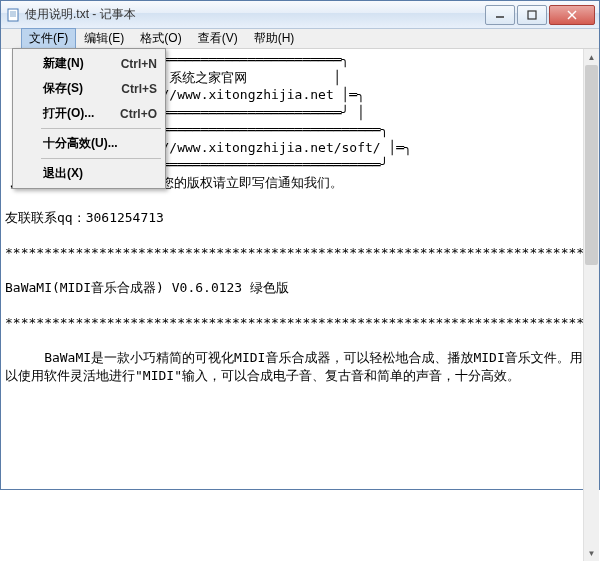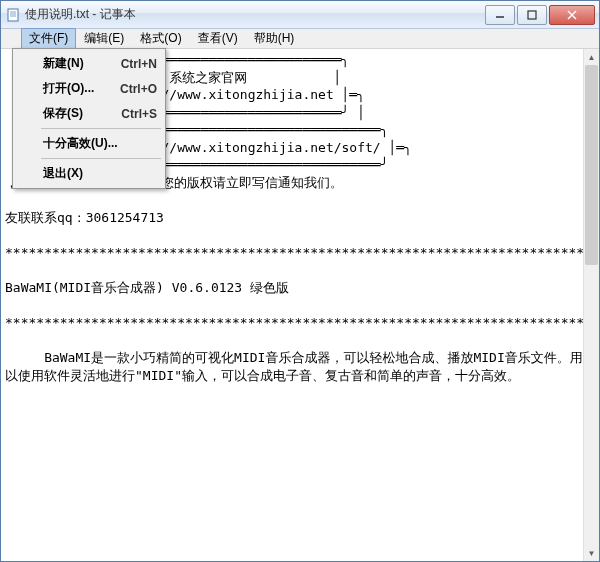--- a/index.html
+++ b/index.html
@@ -1,18 +1,18 @@
 <!DOCTYPE html>
 <html><head>
   <meta charset="utf-8">
   <style>
     * { margin: 0; padding: 0; box-sizing: border-box; }
     body { font-family: "Microsoft YaHei", SimSun, sans-serif; font-size: 12px; background: #fff; width: 600px; height: 562px; overflow: hidden; position: relative; }
     
-    .window { width: 600px; height: 562px; border: 1px solid #5a7ca8; display: flex; flex-direction: column; }
+    .window { width: 600px; height: 490px; border: 1px solid #5a7ca8; display: flex; flex-direction: column; }
     
     .titlebar { height: 28px; background: linear-gradient(to bottom, #f8fafd 0%, #e6eef8 45%, #d4e2f2 46%, #e8f0fa 100%); display: flex; align-items: center; padding: 0 4px; border-bottom: 1px solid #b8c8db; }
     .titlebar-icon { width: 16px; height: 16px; margin-right: 4px; display: inline-flex; align-items: center; justify-content: center; }
     .titlebar-title { flex: 1; font-size: 12px; color: #333; }
     .window-controls { display: flex; gap: 0; }
     .win-btn { width: 30px; height: 20px; border: 1px solid #8a9db5; background: linear-gradient(to bottom, #f5f9fd, #dce8f5); display: flex; align-items: center; justify-content: center; font-size: 10px; cursor: pointer; border-radius: 2px; margin-left: 2px; }
     .win-btn.close { width: 46px; background: linear-gradient(to bottom, #e9a6a0, #d45c52); border-color: #a84039; color: #fff; }
     
     .menubar { height: 20px; background: #f0f0f0; display: flex; align-items: center; padding: 0 20px; border-bottom: 1px solid #d4d4d4; }
     .menu-item { padding: 2px 8px; font-size: 12px; cursor: pointer; }
@@ -102,26 +102,26 @@
 
 </div>
 
 <div class="dropdown">
   <div class="dropdown-inner">
     <div class="dd-item">
       <span class="dd-label">新建(N)</span>
       <span class="dd-shortcut">Ctrl+N</span>
     </div>
     <div class="dd-item">
+      <span class="dd-label">保存(S)</span>
+      <span class="dd-shortcut">Ctrl+S</span>
+    </div>
+    <div class="dd-item">
       <span class="dd-label">打开(O)...</span>
       <span class="dd-shortcut">Ctrl+O</span>
-    </div>
-    <div class="dd-item">
-      <span class="dd-label">保存(S)</span>
-      <span class="dd-shortcut">Ctrl+S</span>
     </div>
     <div class="dd-sep"></div>
     <div class="dd-item">
       <span class="dd-label">十分高效(U)...</span>
     </div>
     <div class="dd-sep"></div>
     <div class="dd-item">
       <span class="dd-label">退出(X)</span>
     </div>
   </div>

